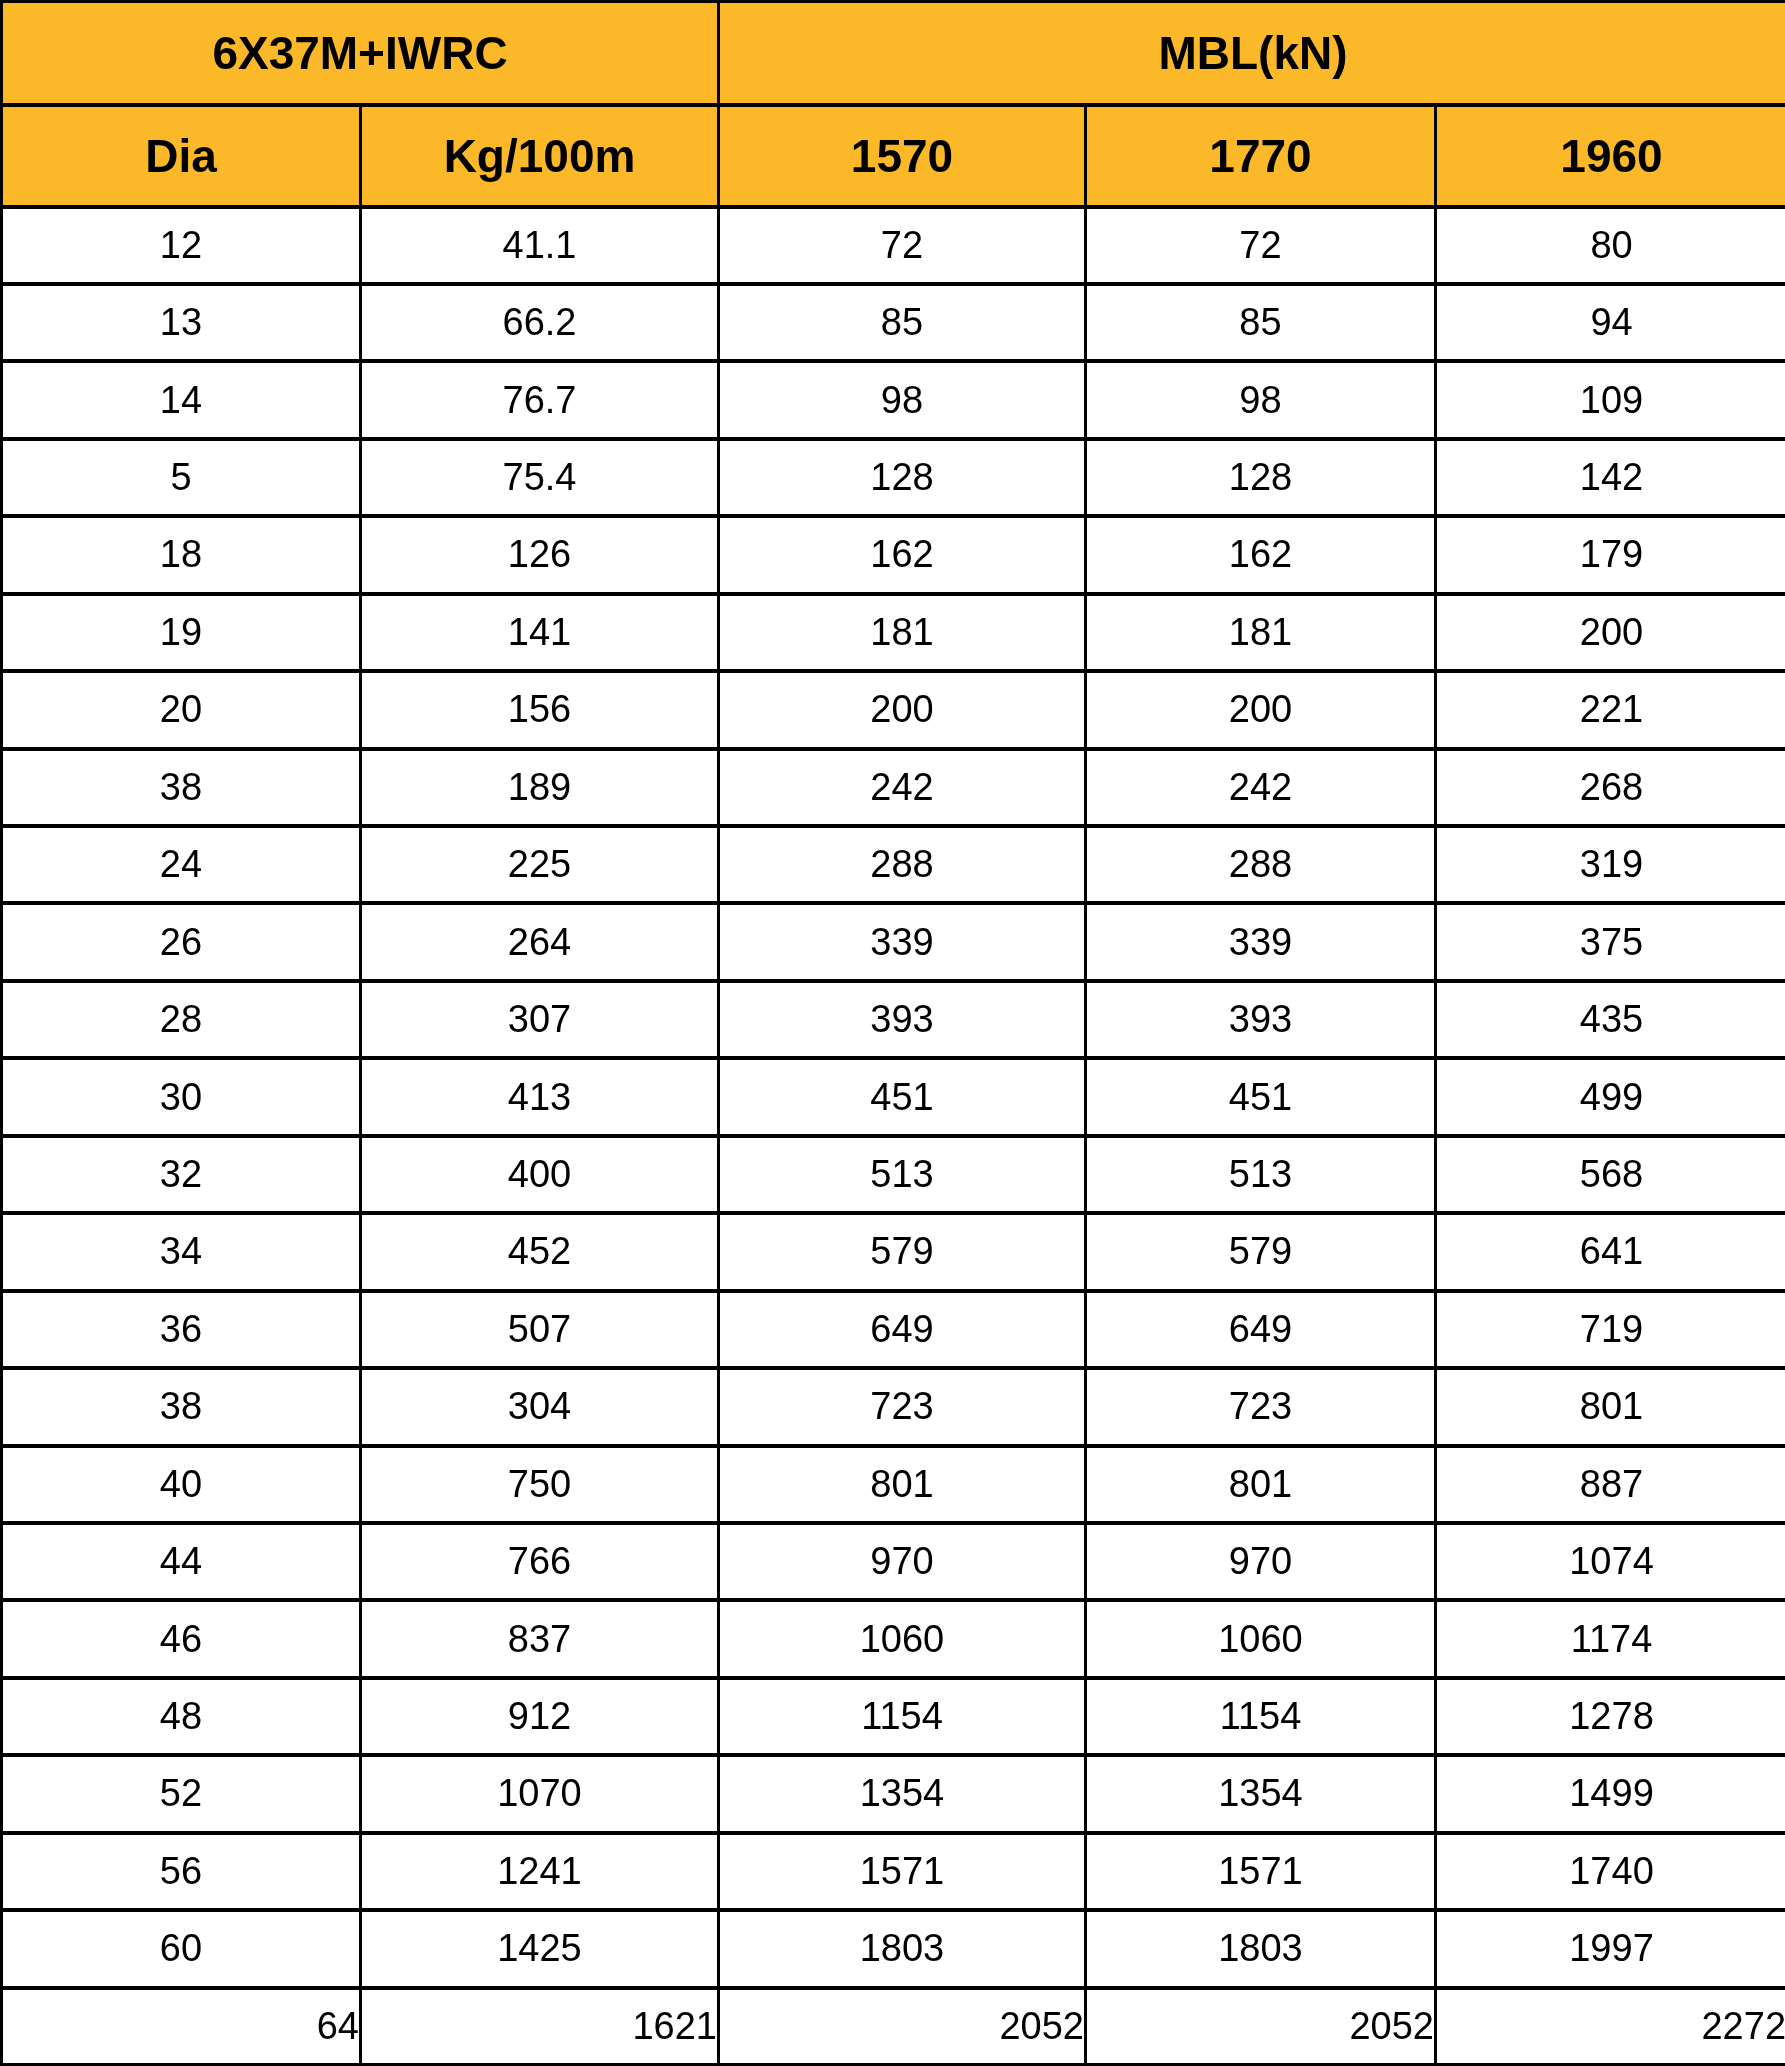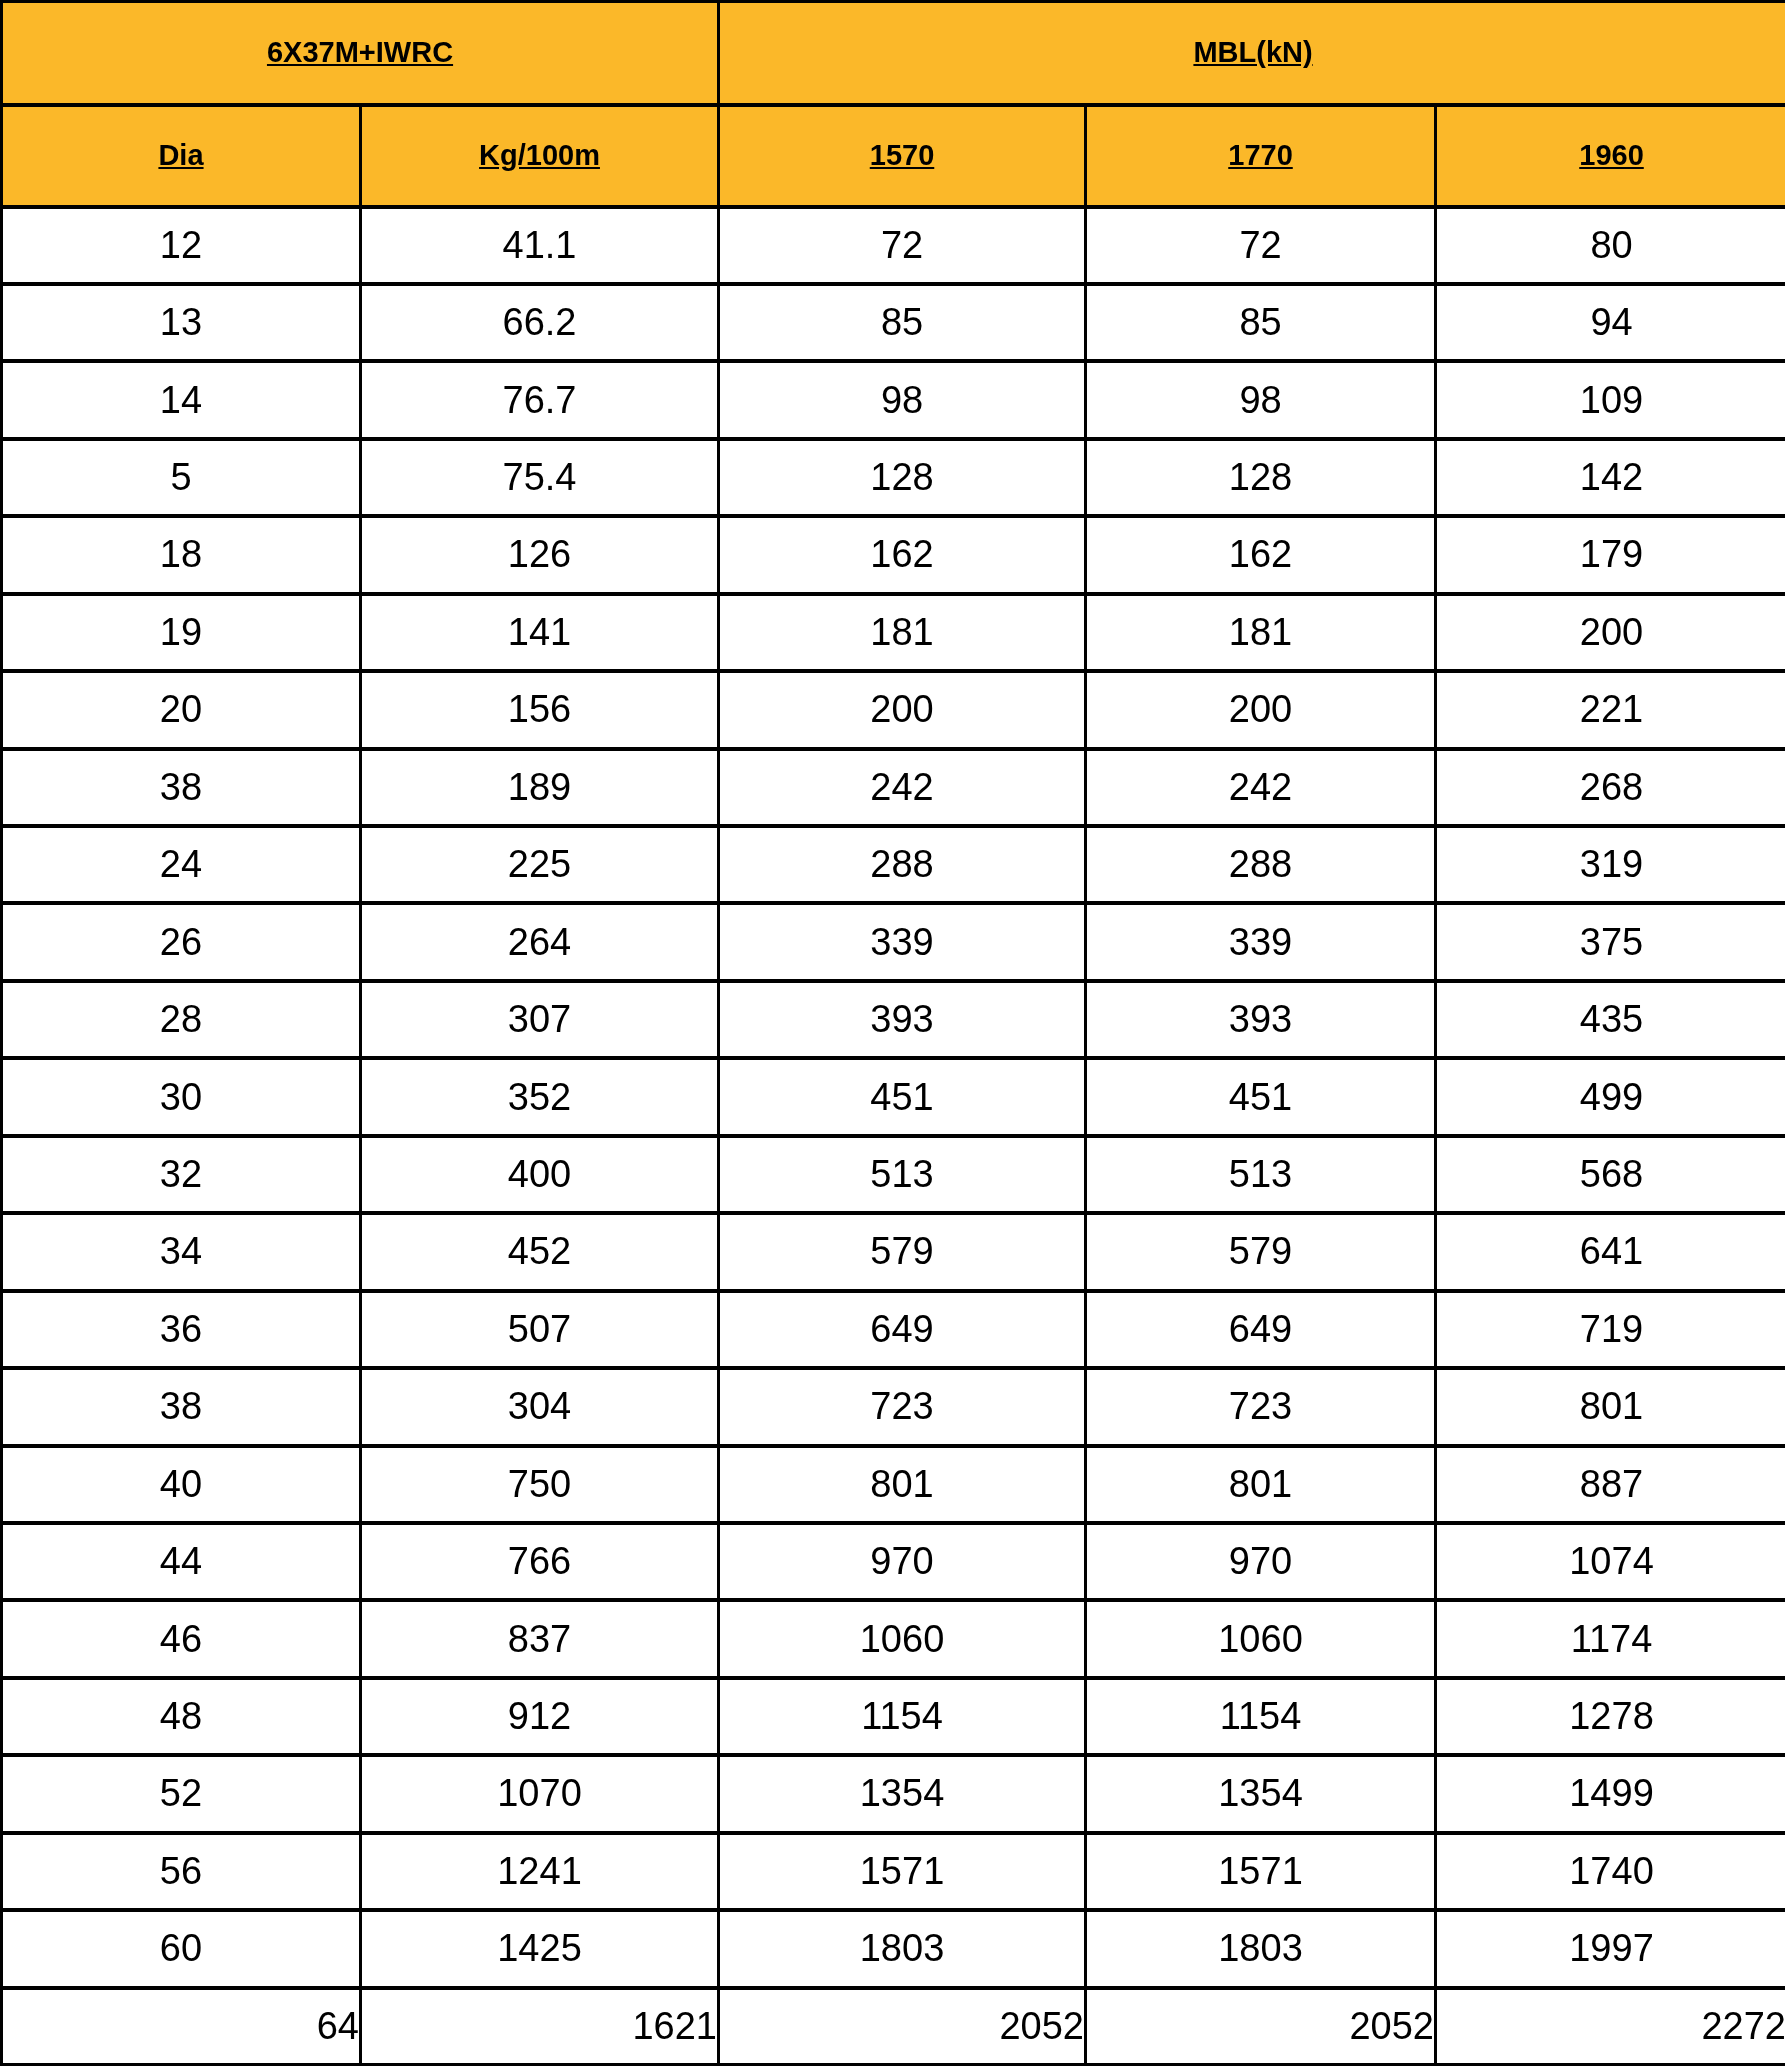--- a/index.html
+++ b/index.html
@@ -38,22 +38,21 @@
   }
   
   table.spec-table tr > *:first-child { border-left-width: 3px; }
   table.spec-table tr > *:last-child  { border-right-width: 3px; }
   table.spec-table thead tr:first-child > * { border-top-width: 3px; }
   table.spec-table tbody tr:last-child > *  { border-bottom-width: 3px; text-align: right; }
 
   thead th {
     background: var(--header-bg);
     font-weight: 700;
-    font-size: 29px;
-    text-decoration: underline;
+    font-size: 46px;
   }
   thead tr.group-header-row  { height: 103px; }
   thead tr.column-header-row { height: 102px; }
   tbody td {
     font-weight: 400;
     font-size: 38px;
     background: var(--cell-bg);
   }
 </style>
 </head>
@@ -153,21 +152,21 @@
       </tr>
       <tr>
         <td>28</td>
         <td>307</td>
         <td>393</td>
         <td>393</td>
         <td>435</td>
       </tr>
       <tr>
         <td>30</td>
-        <td>352</td>
+        <td>413</td>
         <td>451</td>
         <td>451</td>
         <td>499</td>
       </tr>
       <tr>
         <td>32</td>
         <td>400</td>
         <td>513</td>
         <td>513</td>
         <td>568</td>

